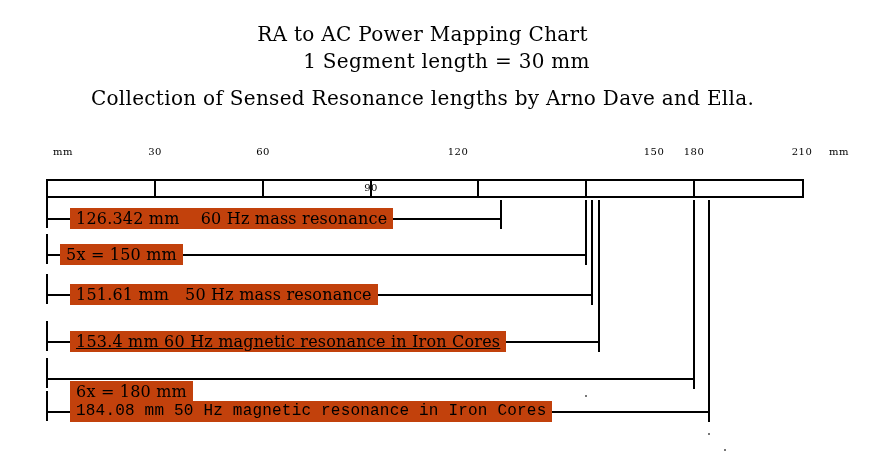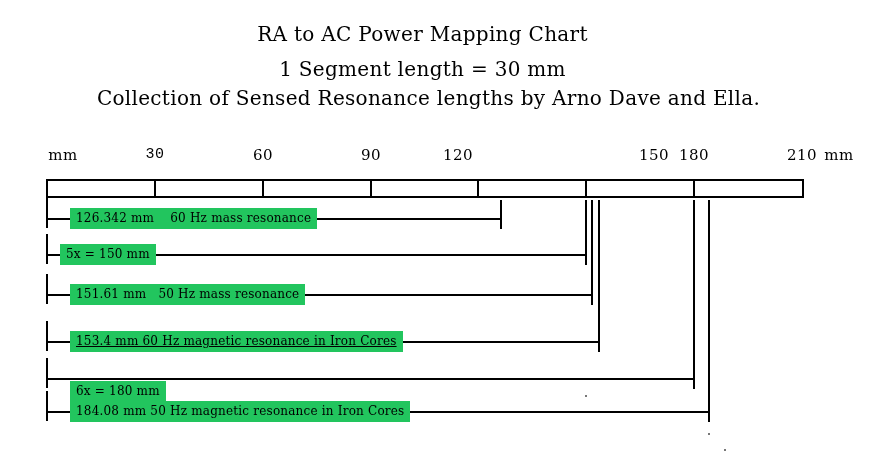--- a/index.html
+++ b/index.html
@@ -7,38 +7,38 @@
     position:relative;
     width:881px;height:457px;
     background:#ffffff;
     font-family:"DejaVu Serif", serif;
     color:#000;
     overflow:hidden;
   }
   .titles{position:absolute;left:0;top:0;width:845px;text-align:center;}
   .title-line{position:absolute;left:0;width:100%;font-size:20px;letter-spacing:.3px;white-space:pre;}
   .t-main{top:22px;}
-  .t-sub{top:57px;}
-  .t-note{top:86px;padding-left:6px;}
+  .t-sub{top:49px;margin-left:24px;}
+  .t-note{top:86px;}
   .abs{position:absolute;}
   .ruler-box{
     position:absolute;left:46px;top:179px;width:758px;height:19px;
     border:2px solid #000;box-sizing:border-box;background:#fff;
   }
   .division{position:absolute;top:181px;width:2px;height:15px;background:#000;}
   .tick-label{
     position:absolute;top:146px;transform:translateX(-50%);
-    font-size:15px;letter-spacing:.5px;white-space:pre;
+    font-size:10px;letter-spacing:.5px;white-space:pre;
   }
   .row-line{position:absolute;height:1.5px;background:#000;}
   .row-cap{position:absolute;width:1.5px;height:30px;background:#000;}
   .row-drop{position:absolute;width:1.5px;background:#000;}
   .row-label{
-    position:absolute;background:#22c55e;padding:0 6px;
-    font-size:12px;line-height:21px;letter-spacing:.2px;white-space:pre;
+    position:absolute;background:#c2410c;padding:0 6px;
+    font-size:16px;line-height:21px;letter-spacing:.2px;white-space:pre;
   }
   .speck{position:absolute;width:2px;height:2px;background:#777;}
 </style>
 </head>
 <body>
 
 <div class="canvas">
   <div class="titles">
     <div class="title-line t-main">RA to AC Power Mapping Chart</div>
     <div class="title-line t-sub">1 Segment length = 30 mm</div>
@@ -47,23 +47,23 @@
 
   <div class="ruler-box"></div>
   <div id="ruler-parts" class="abs" style="left:0;top:0;">
       <div class="division" style="left: 154px;"></div>
       <div class="division" style="left: 262px;"></div>
       <div class="division" style="left: 370px;"></div>
       <div class="division" style="left: 477px;"></div>
       <div class="division" style="left: 585px;"></div>
       <div class="division" style="left: 693px;"></div>
       <div class="tick-label" style="left: 63px;">mm</div>
-      <div class="tick-label" style="left: 155px; font-family: Liberation Mono, monospace;">30</div>
+      <div class="tick-label" style="left: 155px;">30</div>
       <div class="tick-label" style="left: 263px; text-align: right;">60</div>
-      <div class="tick-label" style="left: 371px;">90</div>
+      <div class="tick-label" style="left: 371px; margin-top: 36px;">90</div>
       <div class="tick-label" style="left: 458px;">120</div>
       <div class="tick-label" style="left: 622px; margin-left: 32px;">150</div>
       <div class="tick-label" style="left: 694px;">180</div>
       <div class="tick-label" style="left: 802px;">210</div>
       <div class="tick-label" style="left: 839px;">mm</div>
     </div>
   <div id="rows" class="abs" style="left:0;top:0;">
       <div class="row-line" style="left: 47px; top: 218px; width: 454px;"></div>
       <div class="row-cap" style="left: 46px; top: 198px;"></div>
       <div class="row-drop" style="left: 500px; top: 200px; height: 29px;"></div>
@@ -80,18 +80,18 @@
       <div class="row-cap" style="left: 46px; top: 321px;"></div>
       <div class="row-drop" style="left: 598px; top: 200px; height: 152px;"></div>
       <div class="row-label" style="left: 70px; top: 331px; text-decoration: underline;">153.4 mm 60 Hz magnetic resonance in Iron Cores</div>
       <div class="row-line" style="left: 47px; top: 378px; width: 647px;"></div>
       <div class="row-cap" style="left: 46px; top: 358px;"></div>
       <div class="row-drop" style="left: 693px; top: 200px; height: 189px;"></div>
       <div class="row-label" style="left: 70px; top: 368px; margin-top: 13px;">6x = 180 mm</div>
       <div class="row-line" style="left: 47px; top: 411px; width: 662px;"></div>
       <div class="row-cap" style="left: 46px; top: 391px;"></div>
       <div class="row-drop" style="left: 708px; top: 200px; height: 222px;"></div>
-      <div class="row-label" style="left: 70px; top: 401px;">184.08 mm 50 Hz magnetic resonance in Iron Cores</div>
+      <div class="row-label" style="left: 70px; top: 401px; font-family: Liberation Mono, monospace;">184.08 mm 50 Hz magnetic resonance in Iron Cores</div>
       <div class="speck" style="left: 585px; top: 395px;"></div>
       <div class="speck" style="left: 708px; top: 433px;"></div>
       <div class="speck" style="left: 724px; top: 449px;"></div>
     </div>
 </div>
 
 </body></html>

